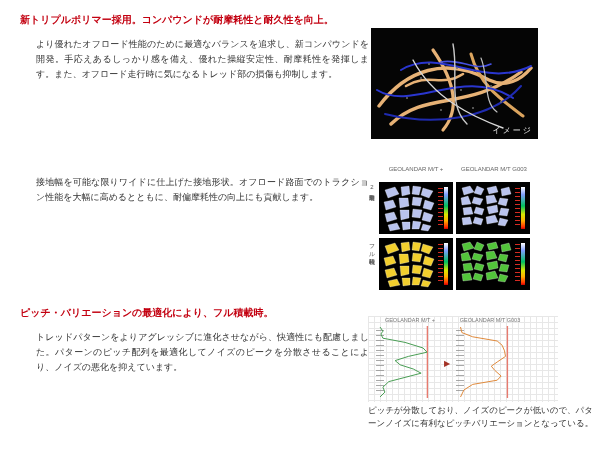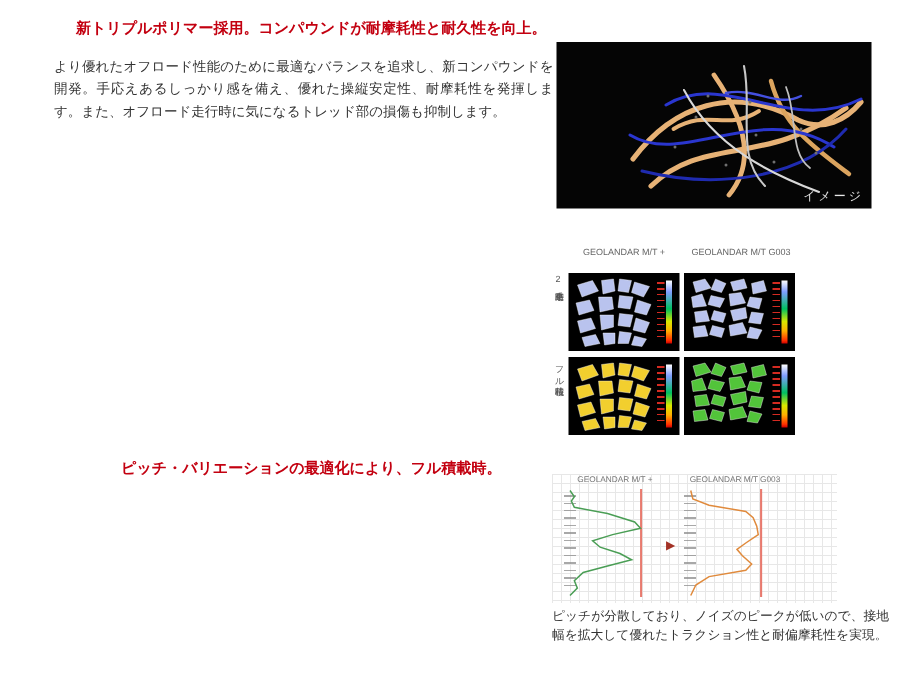--- a/index.html
+++ b/index.html
@@ -1,23 +1,23 @@
 <!DOCTYPE html>
 <html><head>
 <meta charset="utf-8">
 <style>
   html,body{margin:0;padding:0;background:#fff;}
   .page{position:relative;width:600px;height:450px;background:#ffffff;overflow:hidden;
         font-family:"Liberation Sans","DejaVu Sans",sans-serif;}
-  .heading{position:absolute;left:40px;width:335px;font-size:10px;font-weight:bold;
-           color:#c30010;line-height:13px;margin:0;text-align:center;}
+  .heading{position:absolute;left:20px;width:335px;font-size:10px;font-weight:bold;
+           color:#c30010;line-height:13px;margin:0;}
   .body-text{position:absolute;left:32px;width:333px;font-size:9px;color:#333;
              line-height:15px;margin:4px;text-align:justify;}
   
-  .polymer{position:absolute;left:371px;top:28px;width:167px;height:111px;background:#050505;padding-left:43px;}
+  .polymer{position:absolute;left:371px;top:28px;width:167px;height:111px;background:#050505;}
   .polymer .img-label{position:absolute;right:5px;bottom:3px;color:#e8e8e8;font-size:8px;letter-spacing:2px;}
   
   .compare{position:absolute;left:366px;top:164px;width:174px;height:132px;}
   .cmp-title{position:absolute;top:2px;height:9px;font-size:6px;color:#666;text-align:center;white-space:nowrap;}
   .cmp-title.c1{left:13px;width:74px;}
   .cmp-title.c2{left:90px;width:76px;}
   .row-label{position:absolute;left:1px;width:9px;font-size:6px;color:#555;
              writing-mode:vertical-rl;text-orientation:upright;letter-spacing:0;line-height:9px;}
   .row-label.r1{top:20px;height:50px;}
   .row-label.r2{top:76px;height:54px;}
@@ -78,20 +78,21 @@
           <circle cx="36" cy="70" r="1"></circle>
           <circle cx="102" cy="80" r="1"></circle>
         <circle cx="130" cy="74" r="1"></circle>
           <circle cx="58" cy="36" r="1"></circle>
           <circle cx="86" cy="40" r="1"></circle>
       </g>
     </svg>
     <span class="img-label">イメージ</span>
   </div>
 
+  <p class="body-text" style="top:171px">接地幅を可能な限りワイドに仕上げた接地形状。オフロード路面でのトラクション性能を大幅に高めるとともに、耐偏摩耗性の向上にも貢献します。</p>
 
   <div class="compare">
     <svg width="0" height="0" style="position:absolute">
       <defs>
         <g id="treadA" fill="currentColor" stroke="rgba(255,255,255,.45)" stroke-width=".6">
           <polygon points="6,8 16,5 20,12 9,16"></polygon>
             <polygon points="22,5 30,4 31,12 23,14"></polygon>
           <polygon points="34,4 42,5 40,13 33,12"></polygon>
             <polygon points="44,6 54,9 50,16 42,13"></polygon>
           <polygon points="5,20 14,18 17,25 7,28"></polygon>
@@ -156,31 +157,32 @@
     <div class="fp-box b22">
       <svg width="74" height="52" viewBox="0 0 74 52">
           <use href="#treadB" style="color:#52c43a"></use>
         </svg>
       <div class="cbar-ticks"></div>
       <div class="cbar"></div>
     </div>
   </div>
 
   <h2 class="heading" style="top:306px">ピッチ・バリエーションの最適化により、フル積載時。</h2>
+  <p class="body-text" style="top:326px">トレッドパターンをよりアグレッシブに進化させながら、快適性にも配慮しました。パターンのピッチ配列を最適化してノイズのピークを分散させることにより、ノイズの悪化を抑えています。</p>
 
   <div class="pitch">
     <span class="pc-title p1">GEOLANDAR M/T +</span>
     <span class="pc-title p2">GEOLANDAR M/T G003</span>
     <div class="pc-ticks t1"></div>
     <div class="pc-ticks t2"></div>
     <svg class="pc-svg p1" viewBox="0 0 72 72">
         <line x1="53.4" x2="53.4" y1="0" y2="72" stroke="#e87a6e" stroke-width="1.4"></line>
         <polyline points="6.0,1.0 8.9,5.2 6.9,8.0 8.9,12.2 31.0,16.4 49.1,22.0 53.0,26.2 34.4,30.4 21.1,34.6 26.1,38.8 39.3,43.0 47.1,47.2 31.0,51.4 14.8,55.6 8.9,61.2 10.9,66.1 6.0,71.0" fill="none" stroke="#4a9e55" stroke-width="1"></polyline>
       </svg>
     <svg class="pc-svg p2" viewBox="0 0 72 72">
         <line x1="53.4" x2="53.4" y1="0" y2="72" stroke="#e87a6e" stroke-width="1.4"></line>
         <polyline points="6.5,1.0 7.9,6.6 18.7,10.8 43.2,15.0 48.1,19.2 50.5,24.8 51.5,30.4 43.2,36.0 37.3,40.2 40.8,44.4 47.1,50.0 43.2,54.2 18.7,58.4 9.9,64.0 6.5,71.0" fill="none" stroke="#e08a3c" stroke-width="1"></polyline>
       </svg>
     <span class="pc-arrow">▶</span>
   </div>
-  <p class="chart-caption">ピッチが分散しており、ノイズのピークが低いので、接地幅を拡大して優れたトラクション性と耐偏摩耗性を実現。</p>
+  <p class="chart-caption">ピッチが分散しており、ノイズのピークが低いので、パターンノイズに有利なピッチバリエーションとなっている。</p>
 
 </div>
 
 </body></html>

